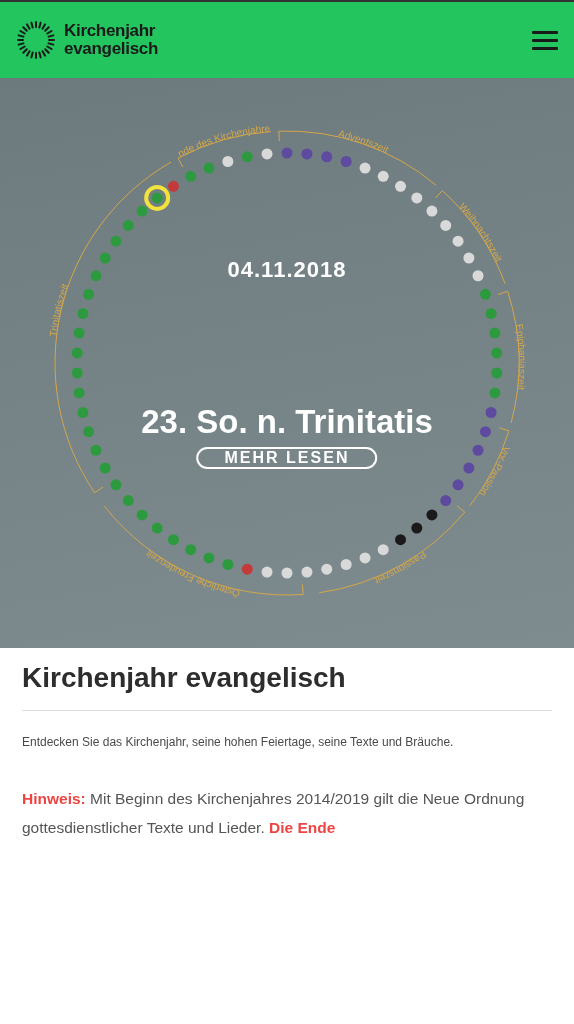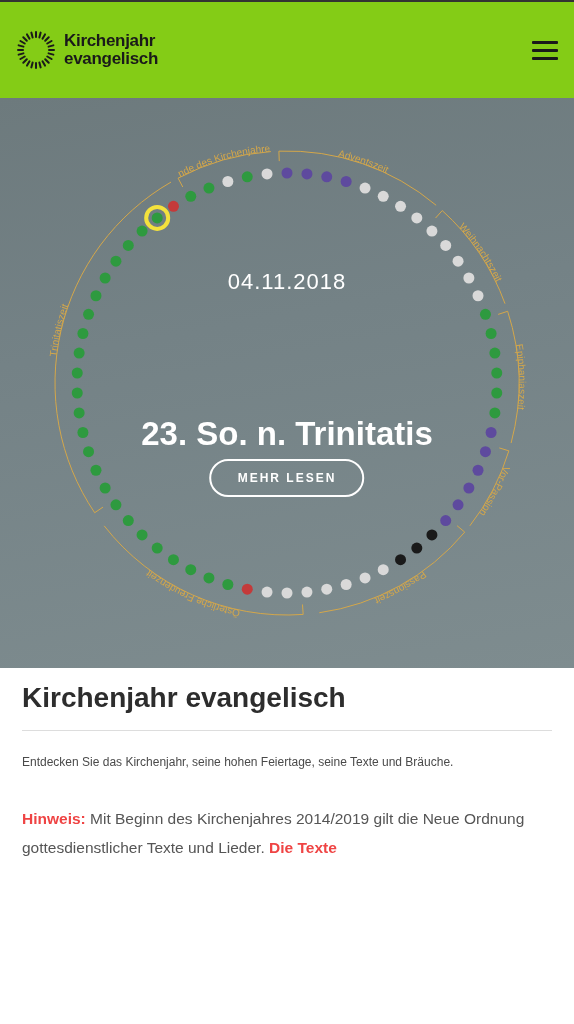--- a/index.html
+++ b/index.html
@@ -1,28 +1,28 @@
 <!DOCTYPE html>
 <html><head>
 <meta charset="utf-8">
 <style>
 * { margin: 0; padding: 0; box-sizing: border-box; }
 body { font-family: -apple-system, BlinkMacSystemFont, "Segoe UI", Arial, sans-serif; background: #fff; width: 574px; }
-.header { display: flex; justify-content: space-between; align-items: center; padding: 28px 16px; border-top: 2px solid #333; background: #84cc16; }
+.header { display: flex; justify-content: space-between; align-items: center; padding: 18px 16px; border-top: 2px solid #333; background: #22c55e; }
 .logo-block { display: flex; align-items: center; gap: 8px; }
 .logo-icon { width: 40px; height: 40px; position: relative; }
 .logo-text { font-weight: 800; font-size: 17px; line-height: 1.05; color: #1a1a1a; letter-spacing: -0.3px; }
 .hamburger { display: flex; flex-direction: column; gap: 5px; cursor: pointer; }
 .hamburger span { width: 26px; height: 3px; background: #1a1a1a; border-radius: 1px; }
 .hero { position: relative; height: 570px; background: linear-gradient(170deg, #6d7a7d 0%, #748286 40%, #7e8c8f 100%); overflow: hidden; }
 .circle-wrap { position: absolute; top: 50%; left: 50%; transform: translate(-50%, -50%); width: 500px; height: 500px; }
 .center-content { position: absolute; top: 50%; left: 50%; transform: translate(-50%, -50%); text-align: center; color: #fff; }
-.date { font-size: 22px; font-weight: 400; letter-spacing: 1px; margin-bottom: 120px; }
+.date { font-size: 22px; font-weight: 700; letter-spacing: 1px; margin-bottom: 120px; }
 .title { font-size: 33px; font-weight: 600; margin-bottom: 6px; white-space: nowrap; }
-.more-btn { display: inline-block; border: 2px solid #fff; border-radius: 999px; padding: 10px 26px; font-size: 12px; font-weight: 700; letter-spacing: 2px; color: #fff; background: transparent; cursor: pointer; }
+.more-btn { display: inline-block; border: 2px solid #fff; border-radius: 999px; padding: 0 26px; font-size: 16px; font-weight: 700; letter-spacing: 2px; color: #fff; background: transparent; cursor: pointer; }
 .content { padding: 14px 22px; }
 .h1 { font-size: 28px; font-weight: 800; color: #2d2d2d; margin-bottom: 16px; }
 hr { border: none; border-top: 1px solid #ddd; margin: 0 0 22px; }
 .intro { font-size: 12px; color: #4a4a4a; line-height: 1.5; margin-bottom: 34px; }
 .note { font-size: 15.5px; color: #555; line-height: 1.85; }
 .note strong { font-weight: 700; color: #ef4444; }
 .season-label { font-size: 10px; fill: #d4a74a; font-family: inherit; }
 </style>
 </head>
 <body>
@@ -178,15 +178,15 @@
     <div class="title">23. So. n. Trinitatis</div>
     <button class="more-btn">MEHR LESEN</button>
   </div>
 </div>
 
 <div class="content">
   <h1 class="h1">Kirchenjahr evangelisch</h1>
   <hr>
   <p class="intro">Entdecken Sie das Kirchenjahr, seine hohen Feiertage, seine Texte und Bräuche.</p>
   <p class="note">
-    <strong>Hinweis:</strong><span> Mit Beginn des Kirchenjahres 2014/2019 gilt die Neue Ordnung gottesdienstlicher Texte und Lieder. </span><strong>Die Texte</strong>
+    <strong>Hinweis:</strong><span> Mit Beginn des Kirchenjahres 2014/2019 gilt die Neue Ordnung gottesdienstlicher Texte und Lieder. </span><strong>Die Ende</strong>
   </p>
 </div>
 
 </body></html>

